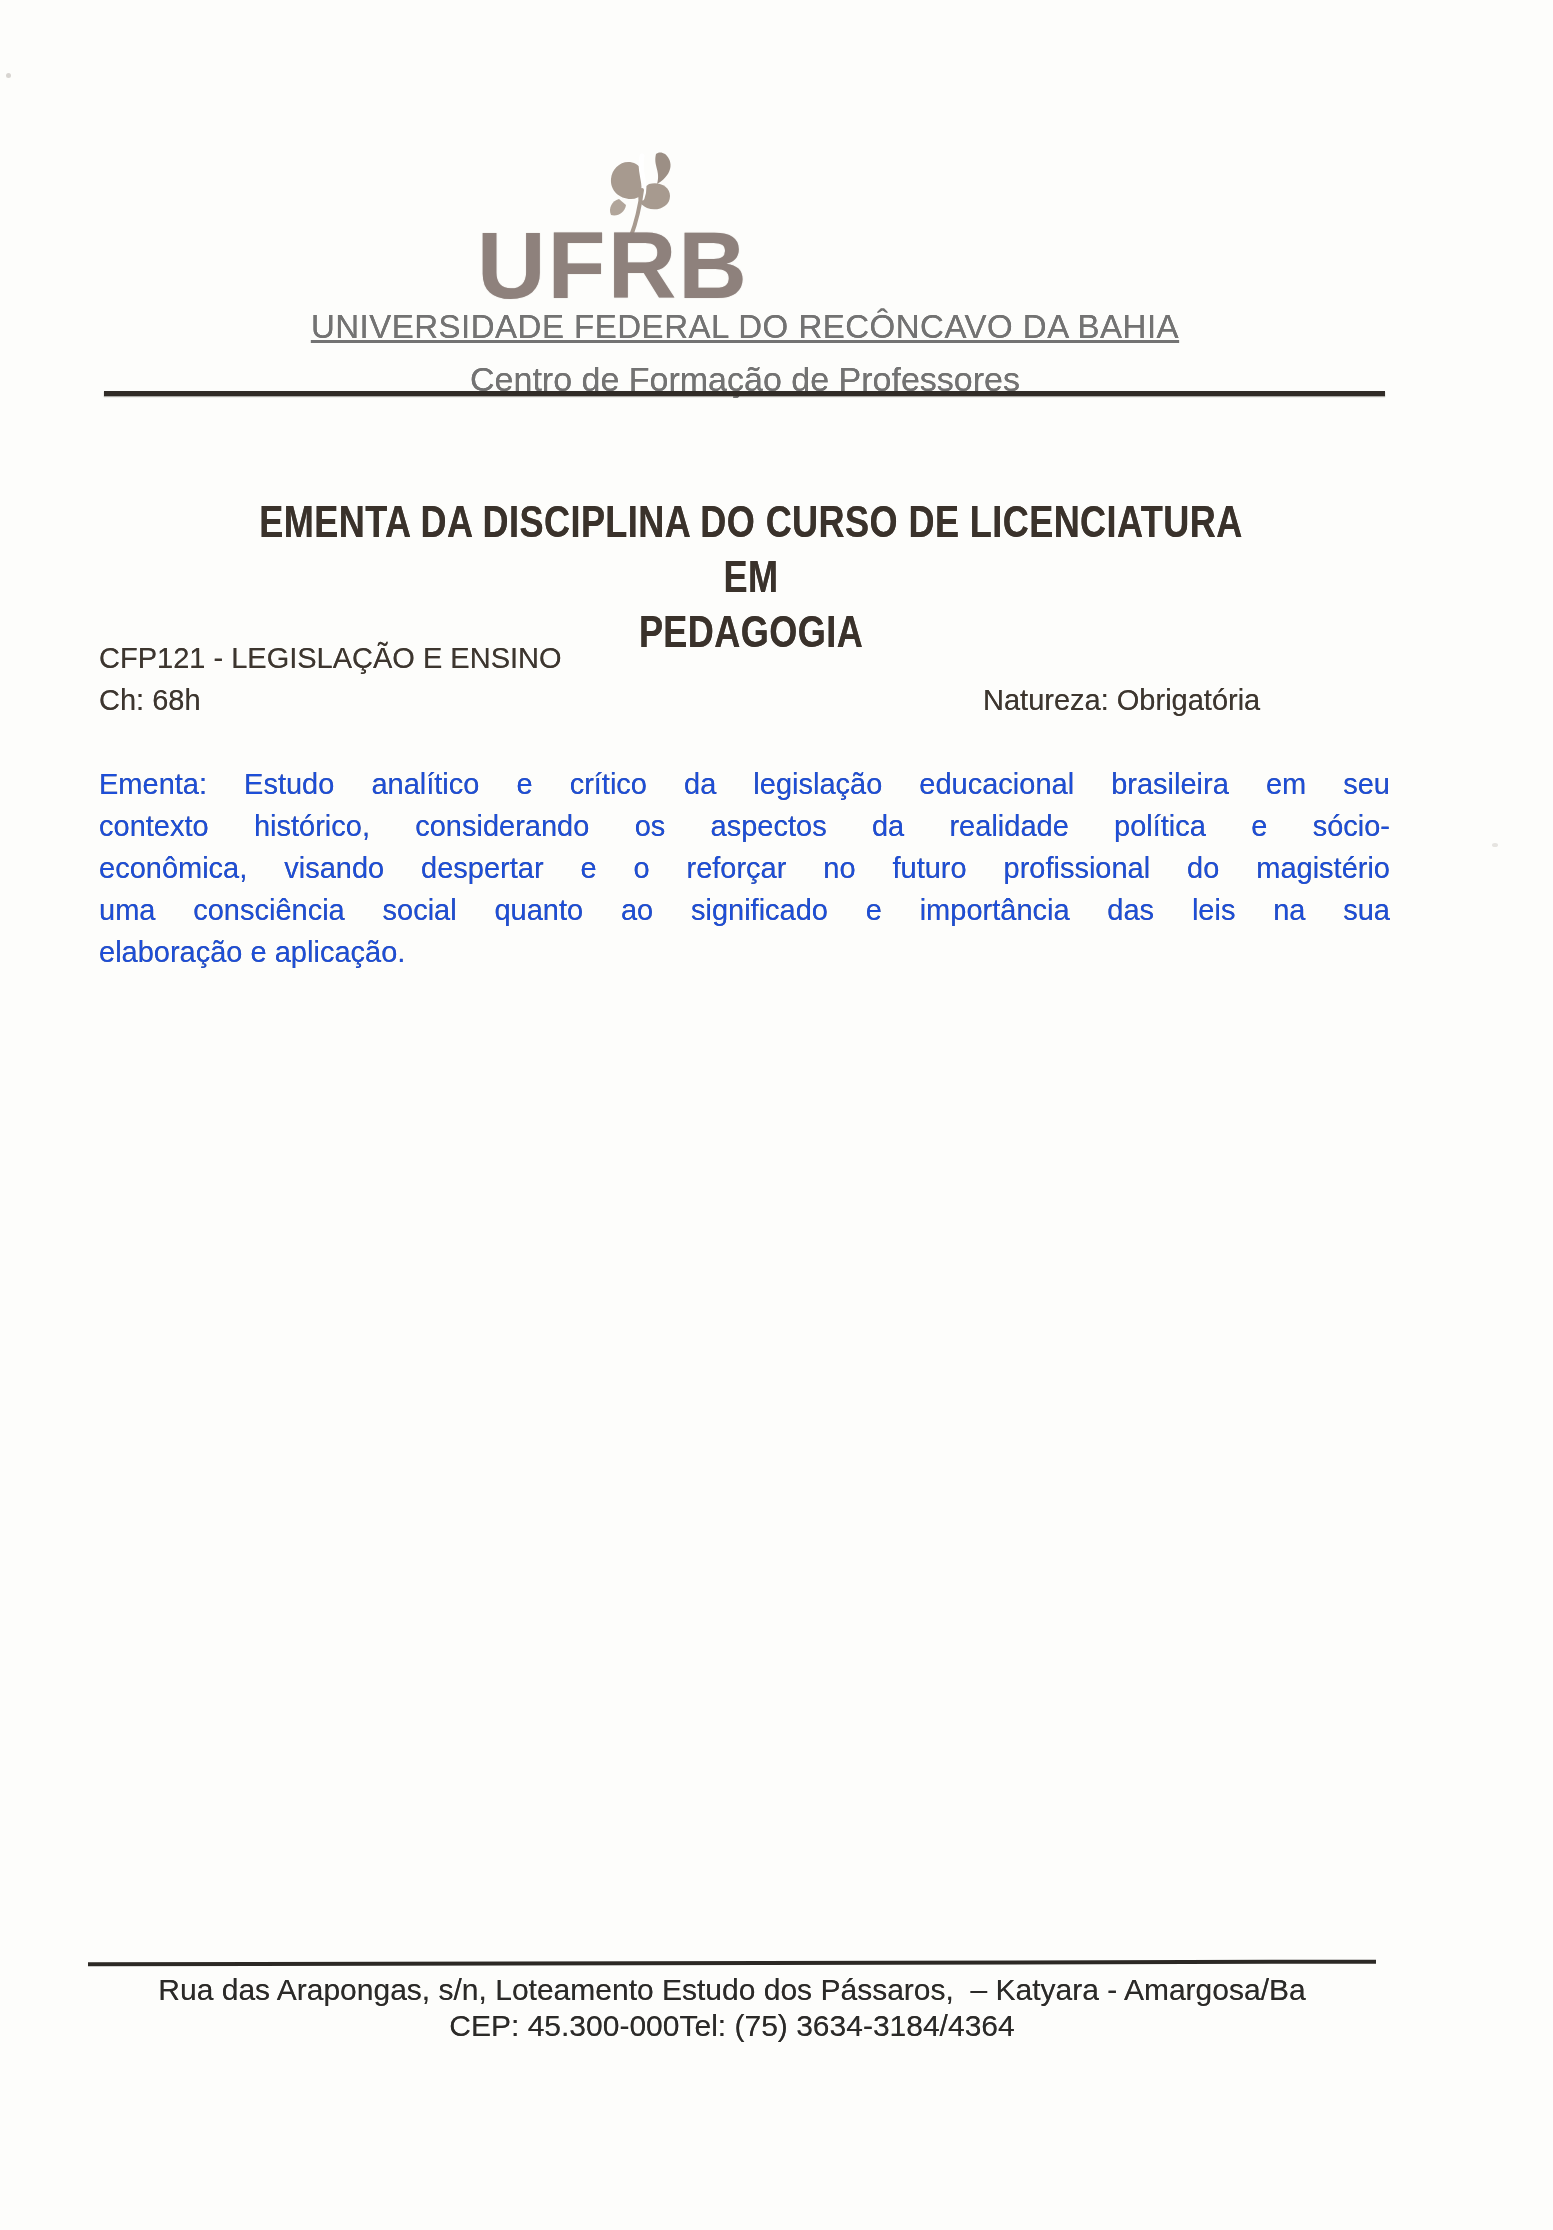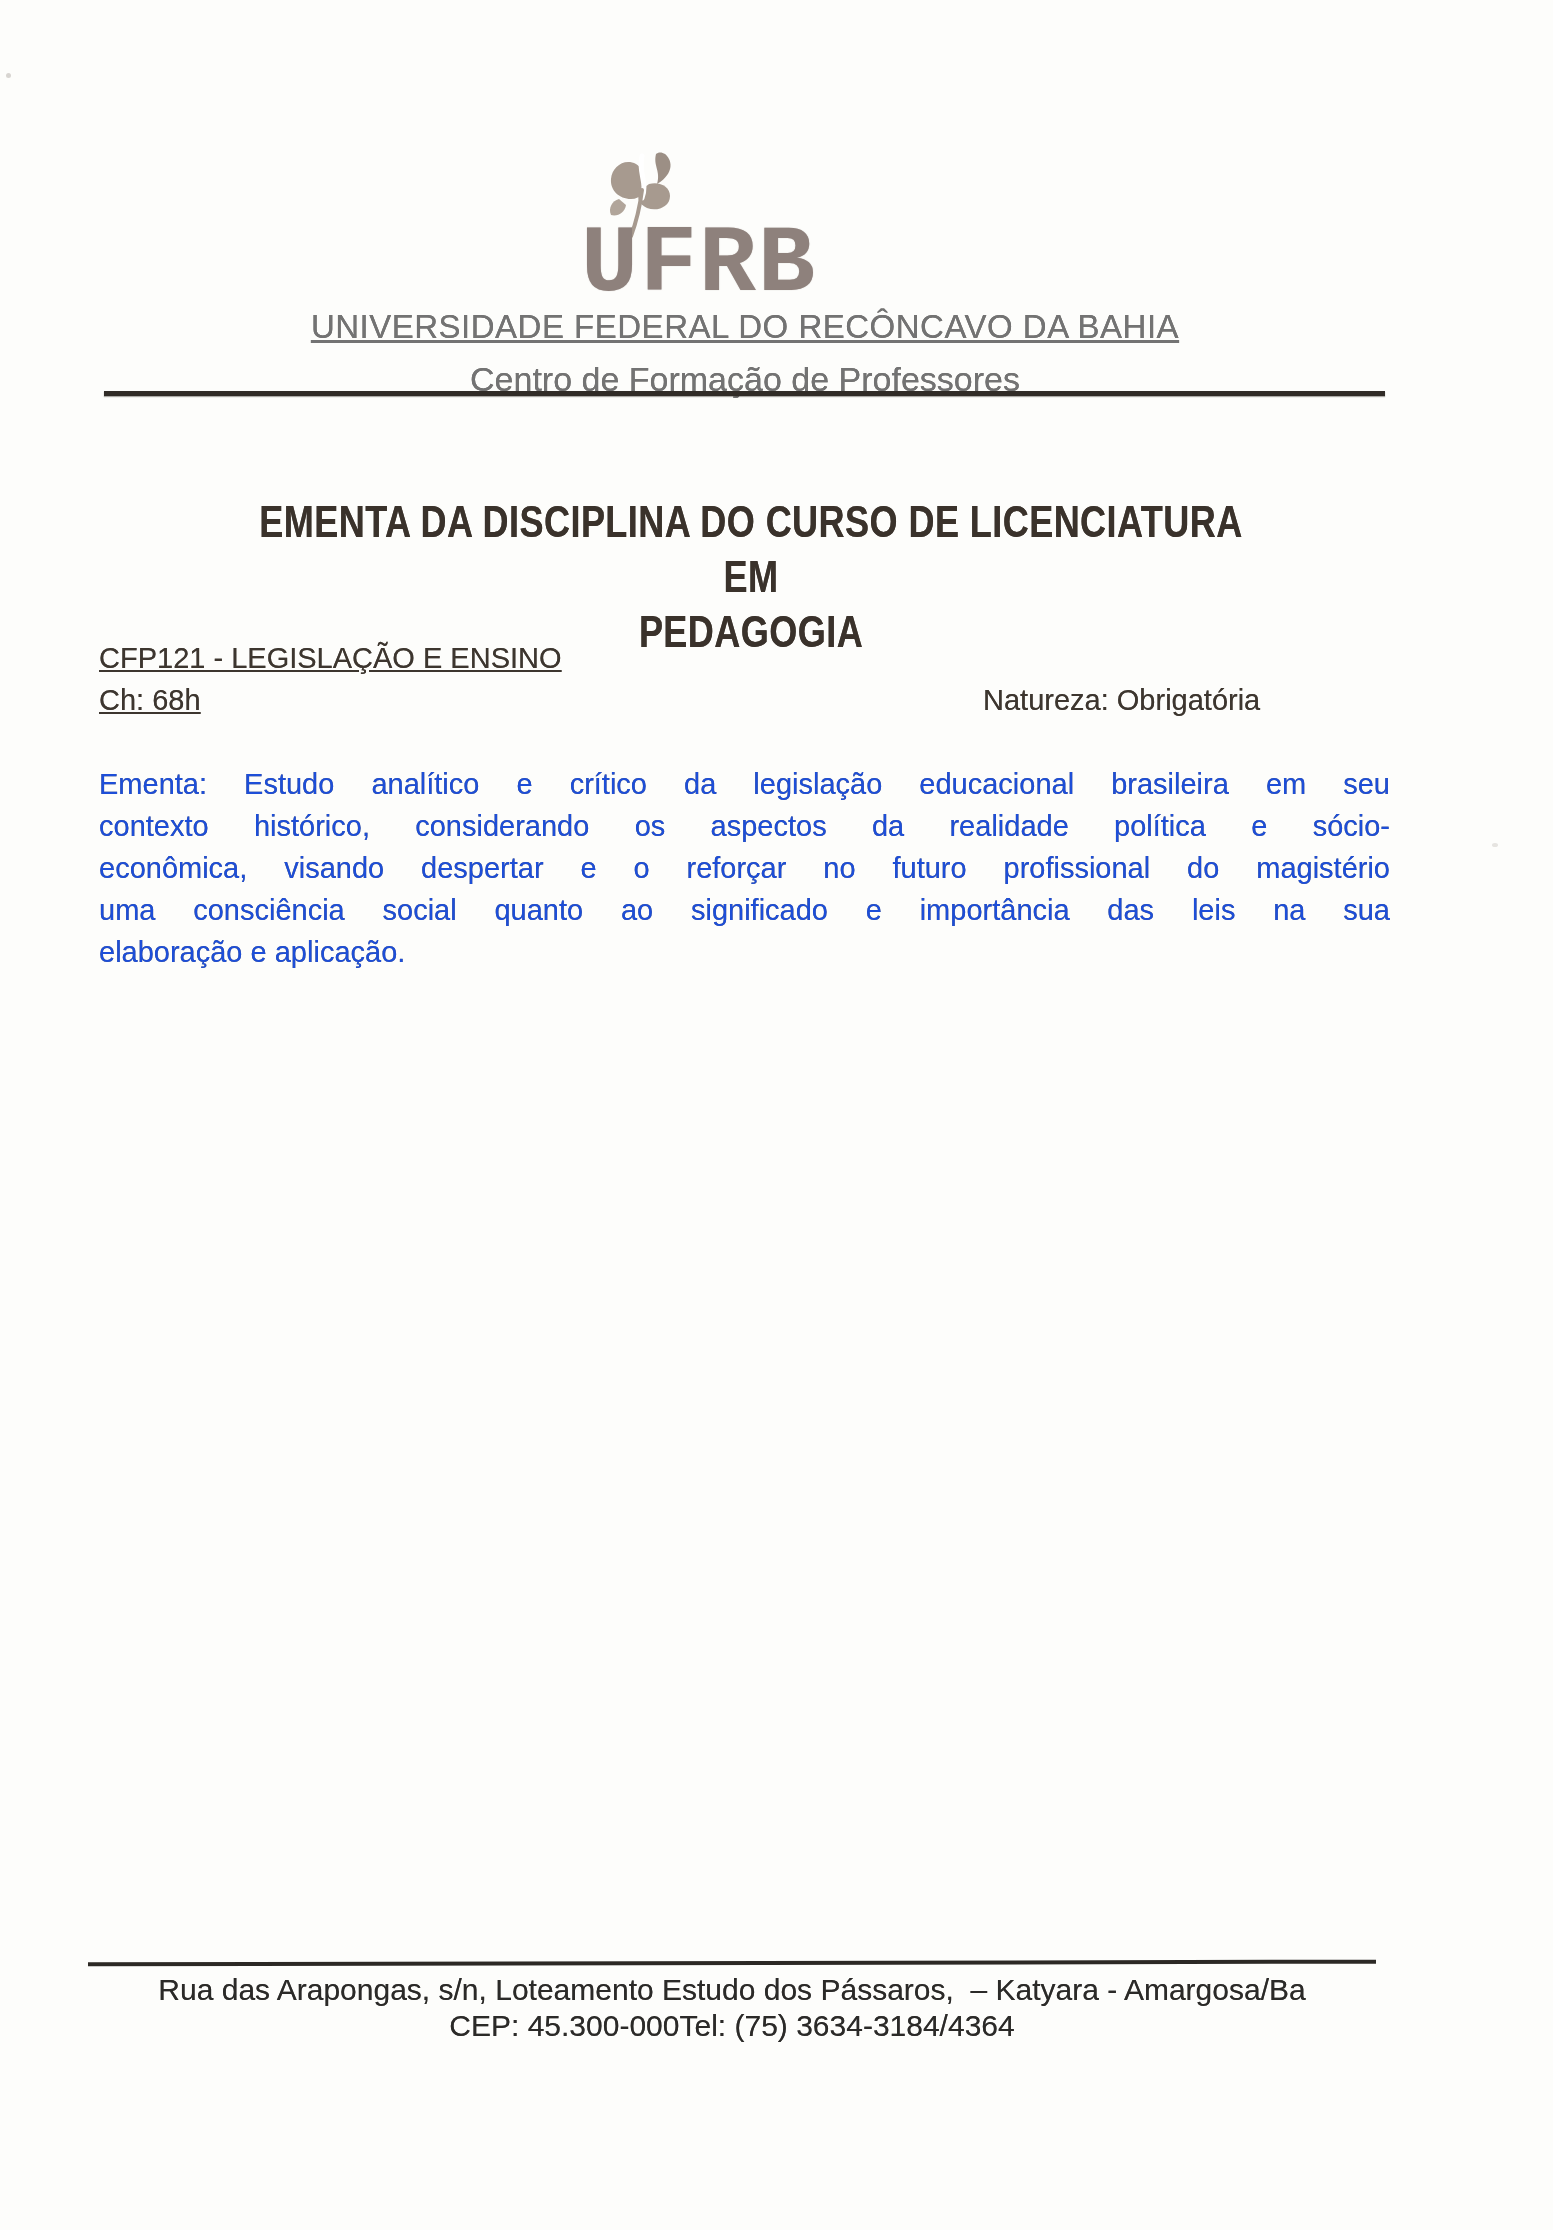--- a/index.html
+++ b/index.html
@@ -22,22 +22,22 @@
   .speck.s1 { left: 6px;  top: 73px;  width: 5px; height: 5px; }
   .speck.s2 { left: 1492px; top: 843px; width: 6px; height: 4px; opacity: .35; }
 
   
   .logo-flame {
     position: absolute; left: 598px; top: 148px;
     width: 94px; height: 92px;
   }
   .logo-acronym {
     position: absolute; left: 477px; top: 224px; width: 340px;
-    text-align: right;
-    font-family: Liberation Mono, monospace;
+    text-align: left;
+    font-family: Liberation Sans, sans-serif;
     font-weight: bold;
     font-size: 95px; line-height: 82px;
     letter-spacing: 2px;
     color: #8e817c;
     text-shadow: 0 0 1px rgba(142,129,124,.55);
   }
   .hdr-line { position: absolute; left: 10px; width: 1470px; text-align: center; color: #737373; text-decoration: underline; }
   .hdr-university {
     top: 306px;
     font-size: 33px; line-height: 42px; letter-spacing: .5px;
@@ -68,21 +68,20 @@
     transform-origin: 50% 0;
     text-shadow: 0 0 .7px rgba(58,50,43,.8);
   }
 
   
   .course-meta {
     position: absolute; left: 99px; top: 637px; width: 1291px;
     font-size: 29px; line-height: 42px;
     color: #3d362f;
     text-shadow: 0 0 .6px rgba(61,54,47,.75);
-    text-decoration: underline;
   }
   .meta-row { position: relative; height: 42px; white-space: pre; }
   .nature { position: absolute; left: 884px; top: 0; }
 
   
   .ementa {
     position: absolute; left: 99px; top: 763px; width: 1291px;
     font-size: 29px; line-height: 42px;
     color: #1d4ed8;
     text-shadow: 0 0 .6px rgba(61,54,47,.75);

